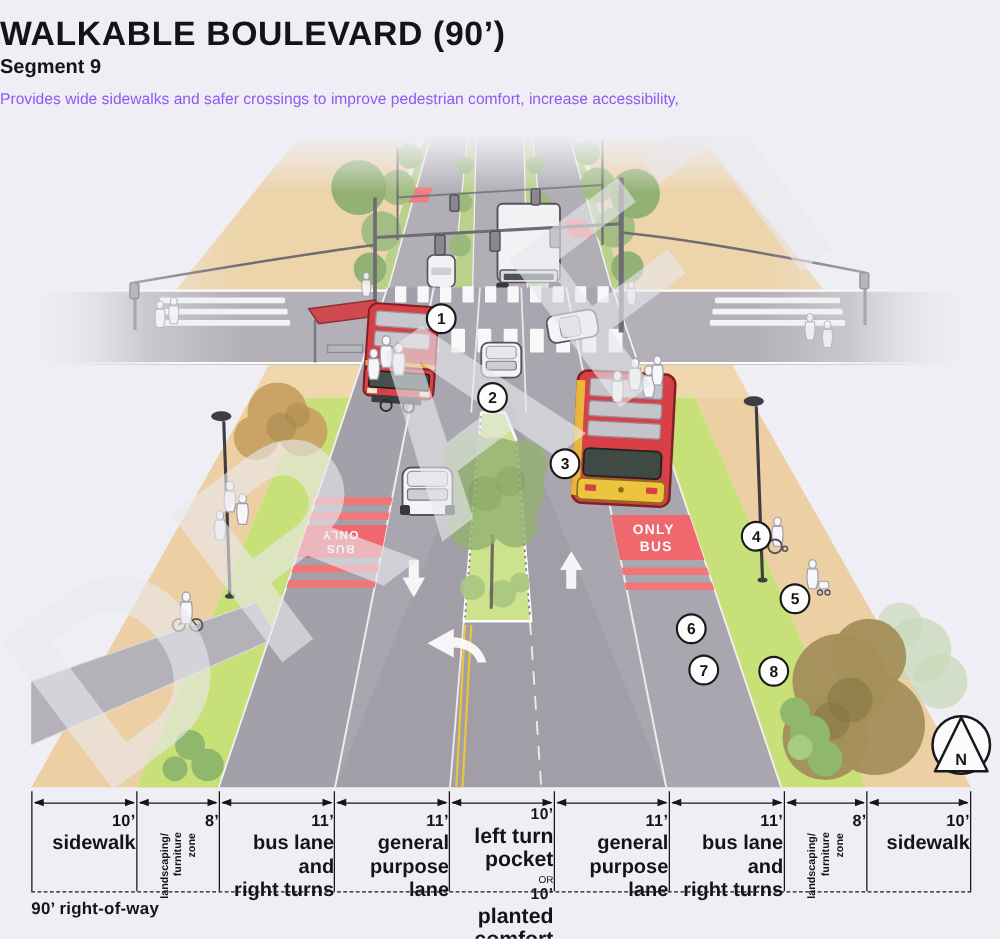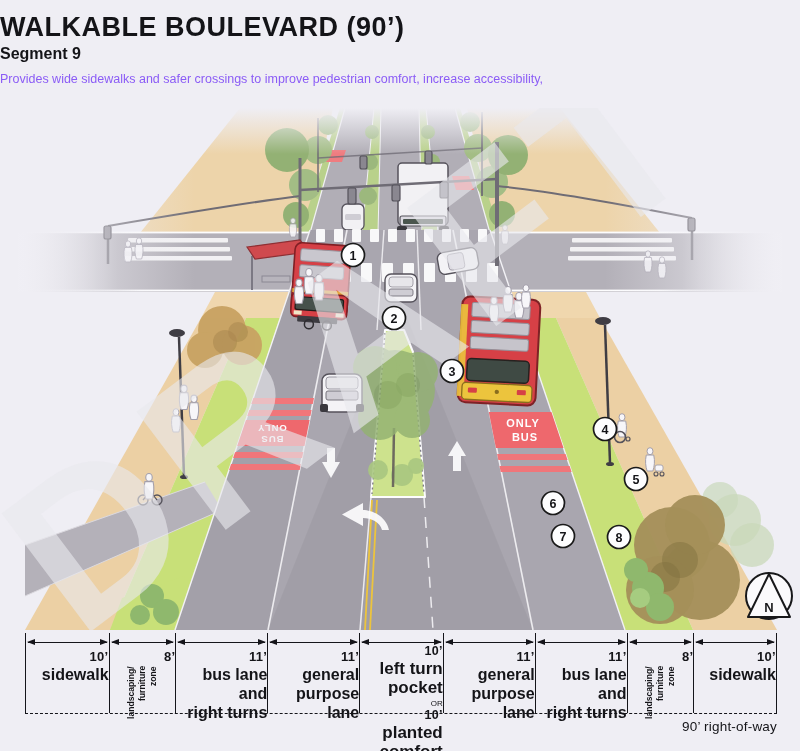--- a/index.html
+++ b/index.html
@@ -24,21 +24,21 @@
     border-top:3.4px solid transparent;border-bottom:3.4px solid transparent;border-right:8px solid #15151a}
   .dimarrow::after{content:"";position:absolute;right:-1px;top:-4.2px;width:0;height:0;
     border-top:3.4px solid transparent;border-bottom:3.4px solid transparent;border-left:8px solid #15151a}
   .dim{font-size:13px;font-weight:700;line-height:1.15;letter-spacing:.3px}
   .nm{font-size:16px;font-weight:700;line-height:1.2}
   .vcol .vtext{writing-mode:vertical-rl;transform:rotate(180deg);font-weight:700;font-size:8.6px;line-height:1.3;margin:1px auto 0;height:54px}
   .vtext span{display:block}
   .midcol .dim{font-size:12.5px;line-height:1.1}
   .midcol .nm{font-size:17px;line-height:1.15}
   .or{font-size:8px;font-weight:400;line-height:1.4}
-  .total{text-align:right;font-size:13.5px;font-weight:400;margin-top:5px;letter-spacing:.2px}
+  .total{text-align:left;font-size:13.5px;font-weight:700;margin-top:5px;letter-spacing:.2px}
 </style>
 </head>
 <body>
 
 <div class="hdr">
   <h1>WALKABLE BOULEVARD (90’)</h1>
   <h2>Segment 9</h2>
   <p class="desc"><span>Provides wide sidewalks and safer crossings to improve pedestrian comfort, increase accessibility,</span><br></p>
 </div>
 

